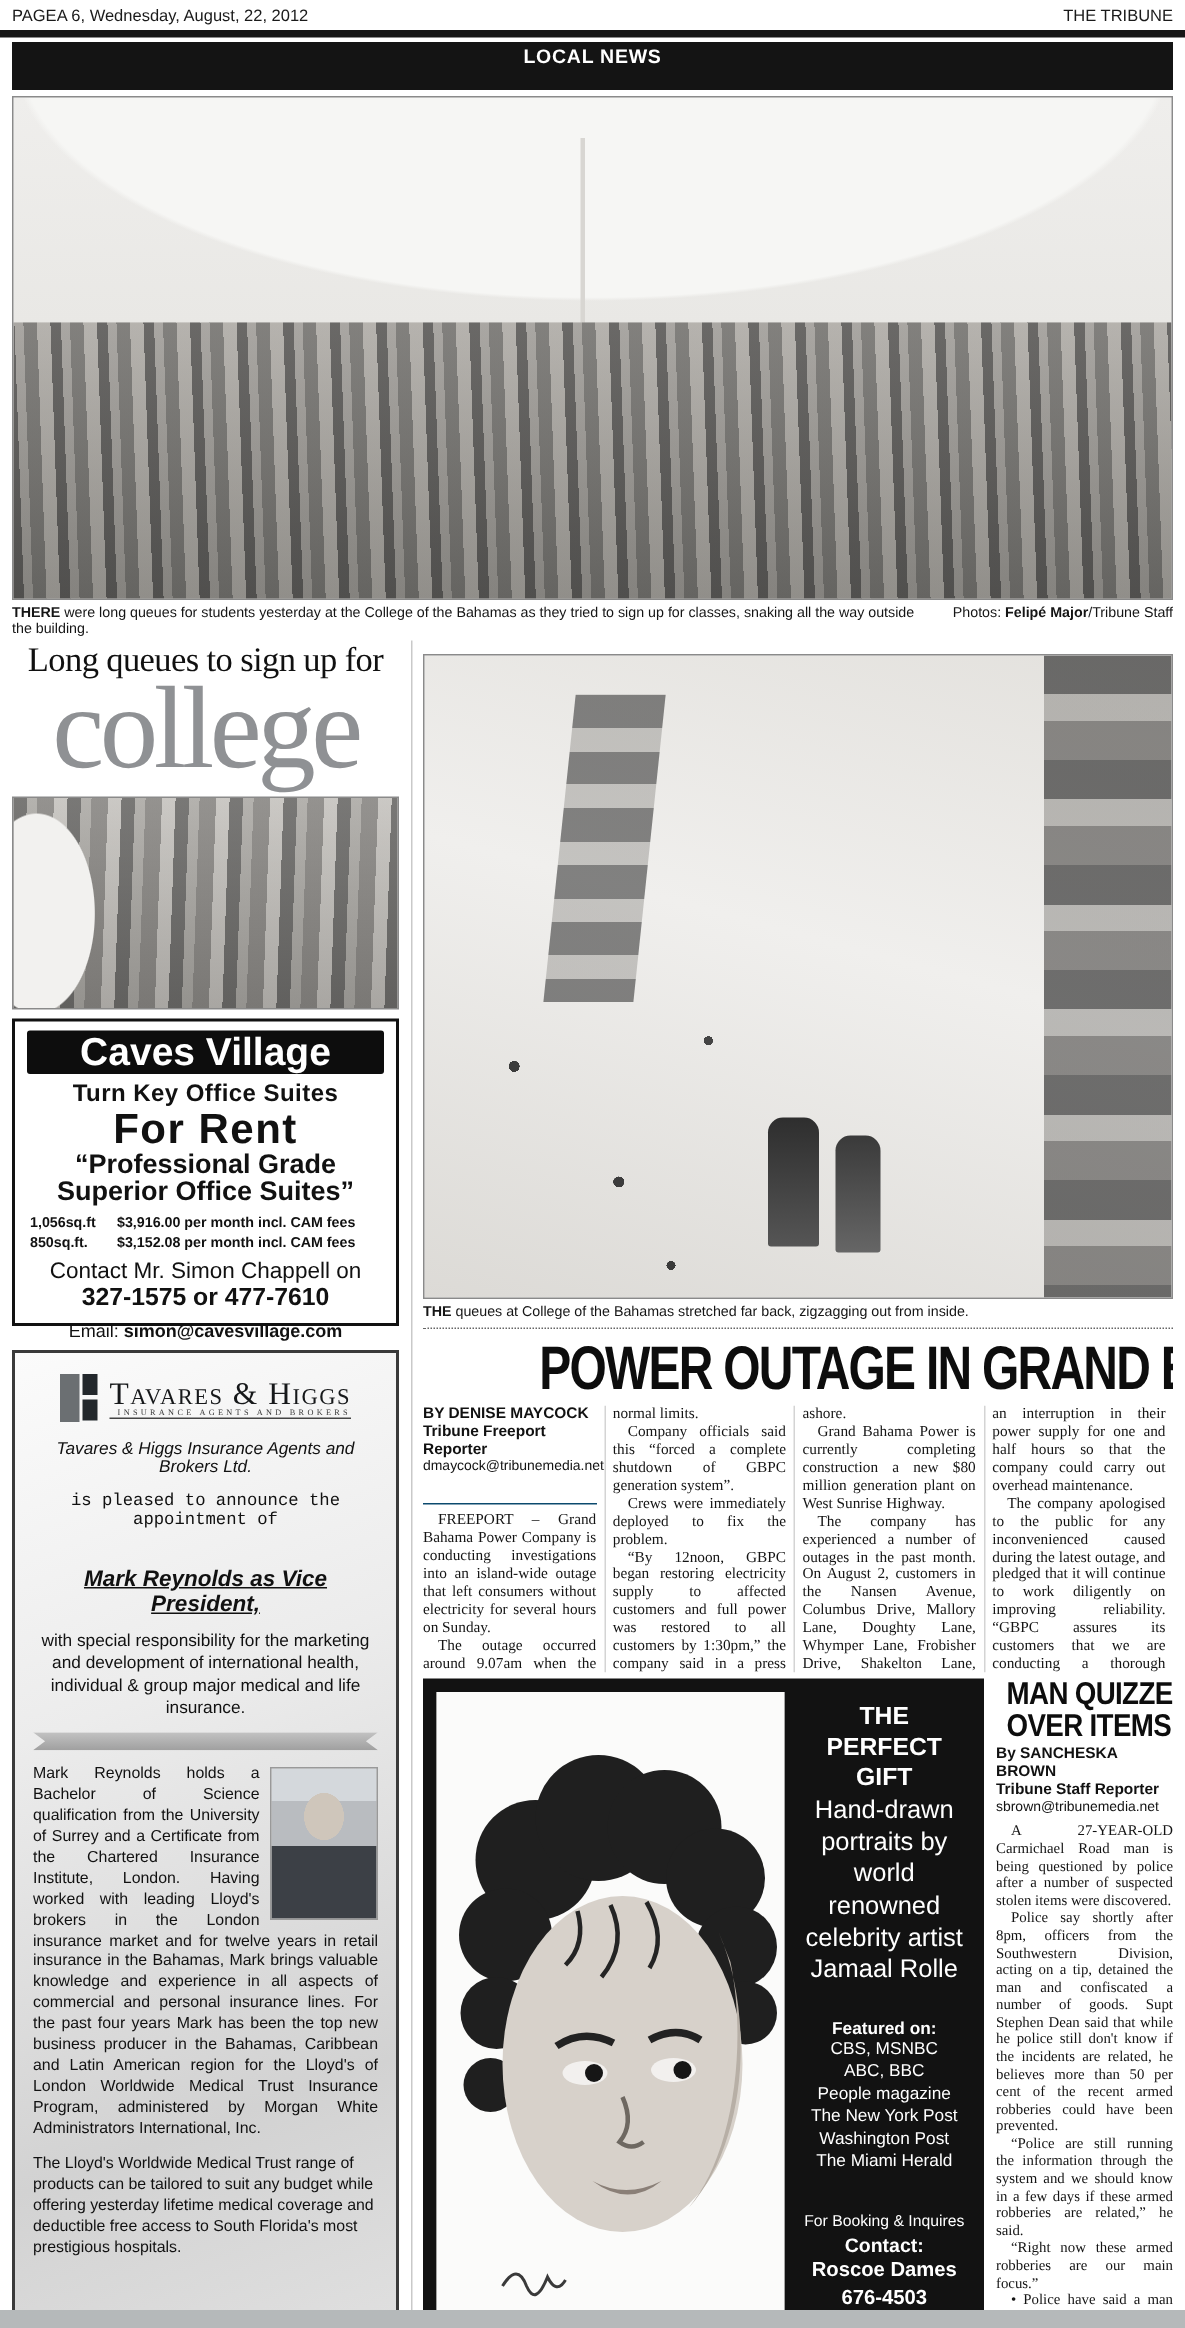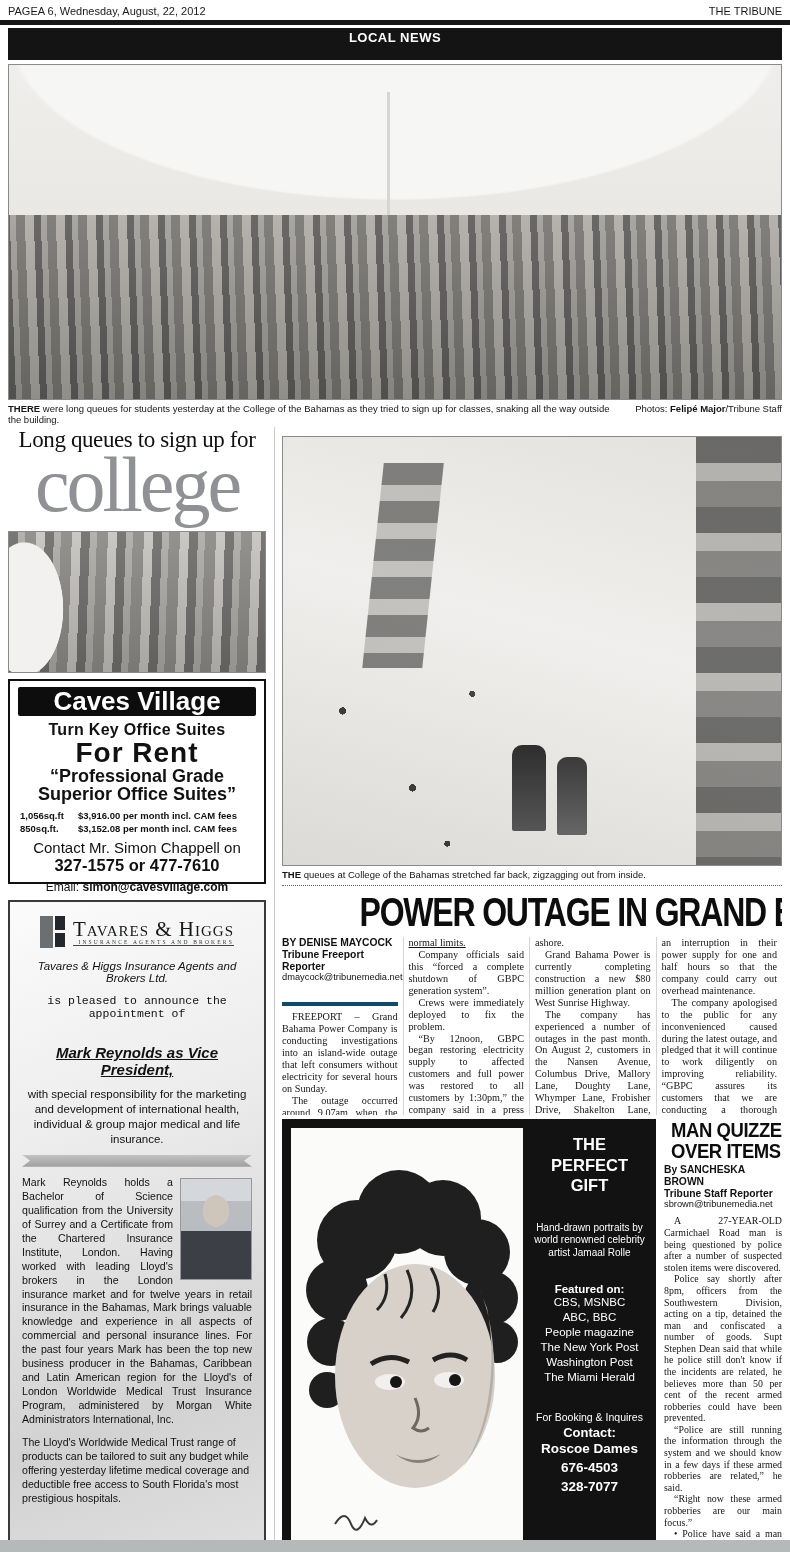--- a/index.html
+++ b/index.html
@@ -65,36 +65,36 @@
   .caves-email b { font-weight:bold; }
 
   
   .power { border-top:1px dotted #666; margin-top:3px; padding-top:3px; }
   .power-headline { text-align:center; white-space:nowrap; overflow:hidden; height:46px; }
   .power-headline span { display:inline-block; font-weight:bold; font-size:41px; letter-spacing:-1.5px; transform:scaleX(.78); transform-origin:center; color:#0d0d0d; }
   .cols { display:flex; height:178px; overflow:hidden; margin-top:2px; }
   .col { flex:1; padding:0 5px; min-width:0; }
   .col + .col { border-left:1px solid #d4d4d4; }
   .col:first-child { padding-left:0; }
-  .byline { border-bottom:4px solid #0c4a6e; padding-bottom:20px; margin-bottom:5px; }
+  .byline { border-bottom:1px solid #0c4a6e; padding-bottom:20px; margin-bottom:5px; }
   .byline-name, .byline-role { font-weight:bold; font-size:10.3px; line-height:1.15; }
   .byline-email { font-size:9.3px; }
   .para { font-family:"Liberation Serif",serif; font-size:10.2px; line-height:1.17; text-align:justify; text-indent:10px; color:#141414; }
   .col.cont .para:first-child { text-indent:0; }
 
   
   .bottom-row { display:flex; gap:8px; height:450px; margin-top:4px; }
 
   
   .gift { flex:0 0 374px; background:#121212; display:flex; gap:9px; padding:9px; }
   .portrait-frame { flex:0 0 232px; background:#fbfbfa; position:relative; }
   .portrait-frame svg { display:block; width:100%; height:100%; }
   .gift-text { flex:1; color:#fff; text-align:center; display:flex; flex-direction:column; padding-top:6px; }
   .gift-title div { font-weight:bold; font-size:16.5px; line-height:1.25; }
-  .gift-body { font-size:10px; line-height:1.25; margin-top:26px; }
+  .gift-body { font-size:17px; line-height:1.25; }
   .gift-featured-label { font-size:11.5px; font-weight:bold; margin-top:24px; }
   .gift-featured div { font-size:11.5px; line-height:1.3; }
   .gift-booking { font-size:10.5px; margin-top:26px; }
   .gift-contact-label { font-weight:bold; font-size:13px; margin-top:2px; }
   .gift-contact-name { font-weight:bold; font-size:13.5px; line-height:1.4; }
   .gift-phone { font-weight:bold; font-size:13.5px; line-height:1.4; }
 
   
   .quizzed { flex:1; overflow:hidden; min-width:0; }
   .quizzed-headline { text-align:center; white-space:nowrap; }
@@ -224,21 +224,21 @@
               <div class="byline-role">Tribune Freeport Reporter</div>
               <div class="byline-email">dmaycock@tribunemedia.net</div>
             </div>
             <div>
                 <p class="para">FREEPORT – Grand Bahama Power Company is conducting investigations into an island-wide outage that left consumers without electricity for several hours on Sunday.</p>
                 <p class="para">The outage occurred around 9.07am when the company experienced a system disturbance, which caused the generation equipment to operate outside its</p>
               </div>
           </div>
           <div class="col cont">
               <div>
-                <p class="para" style="text-indent: 0px; text-decoration: underline;">normal limits.</p>
+                <p class="para" style="text-indent: 0px;">normal limits.</p>
                 <p class="para">Company officials said this “forced a complete shutdown of GBPC generation system”.</p>
                 <p class="para">Crews were immediately deployed to fix the problem.</p>
                 <p class="para">“By 12noon, GBPC began restoring electricity supply to affected customers and full power was restored to all customers by 1:30pm,” the company said in a press release.</p>
               </div>
             </div>
           <div class="col cont">
               <div>
                 <p class="para" style="text-indent: 0px;">ashore.</p>
                 <p class="para">Grand Bahama Power is currently completing construction a new $80 million generation plant on West Sunrise Highway.</p>
                 <p class="para">The company has experienced a number of outages in the past month. On August 2, customers in the Nansen Avenue, Columbus Drive, Mallory Lane, Doughty Lane, Whymper Lane, Frobisher Drive, Shakelton Lane, Raleigh Drive, Amundsen Lane, Fawcet Lane and surrounding areas experienced</p>

